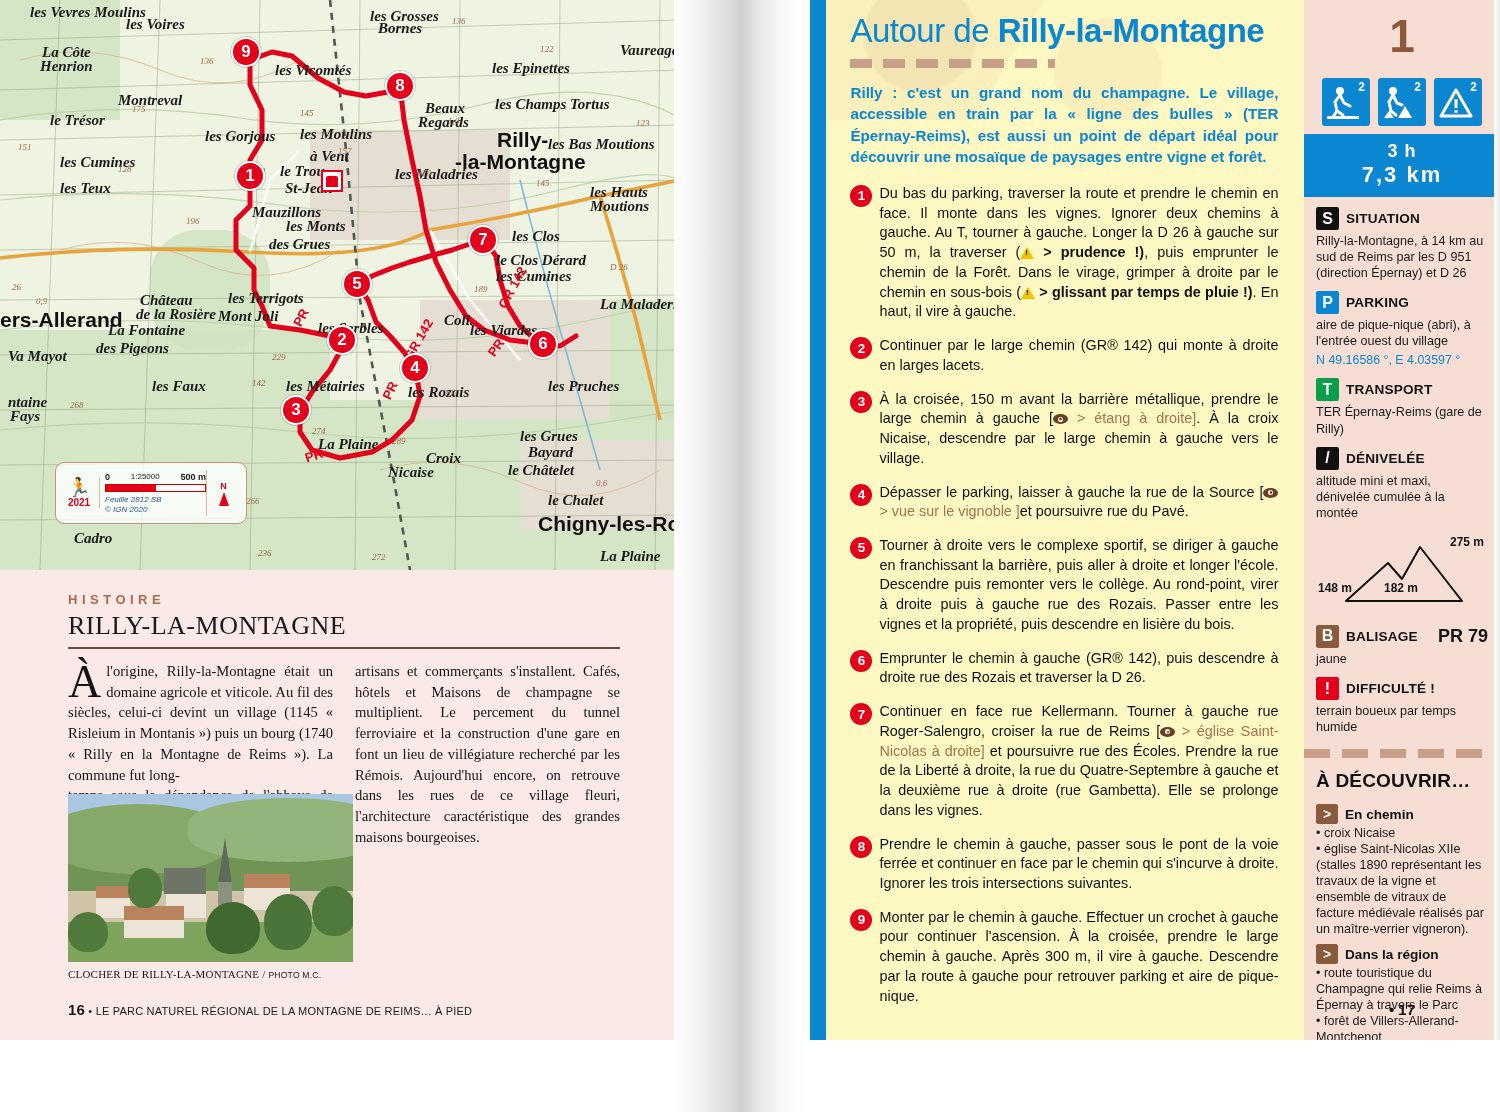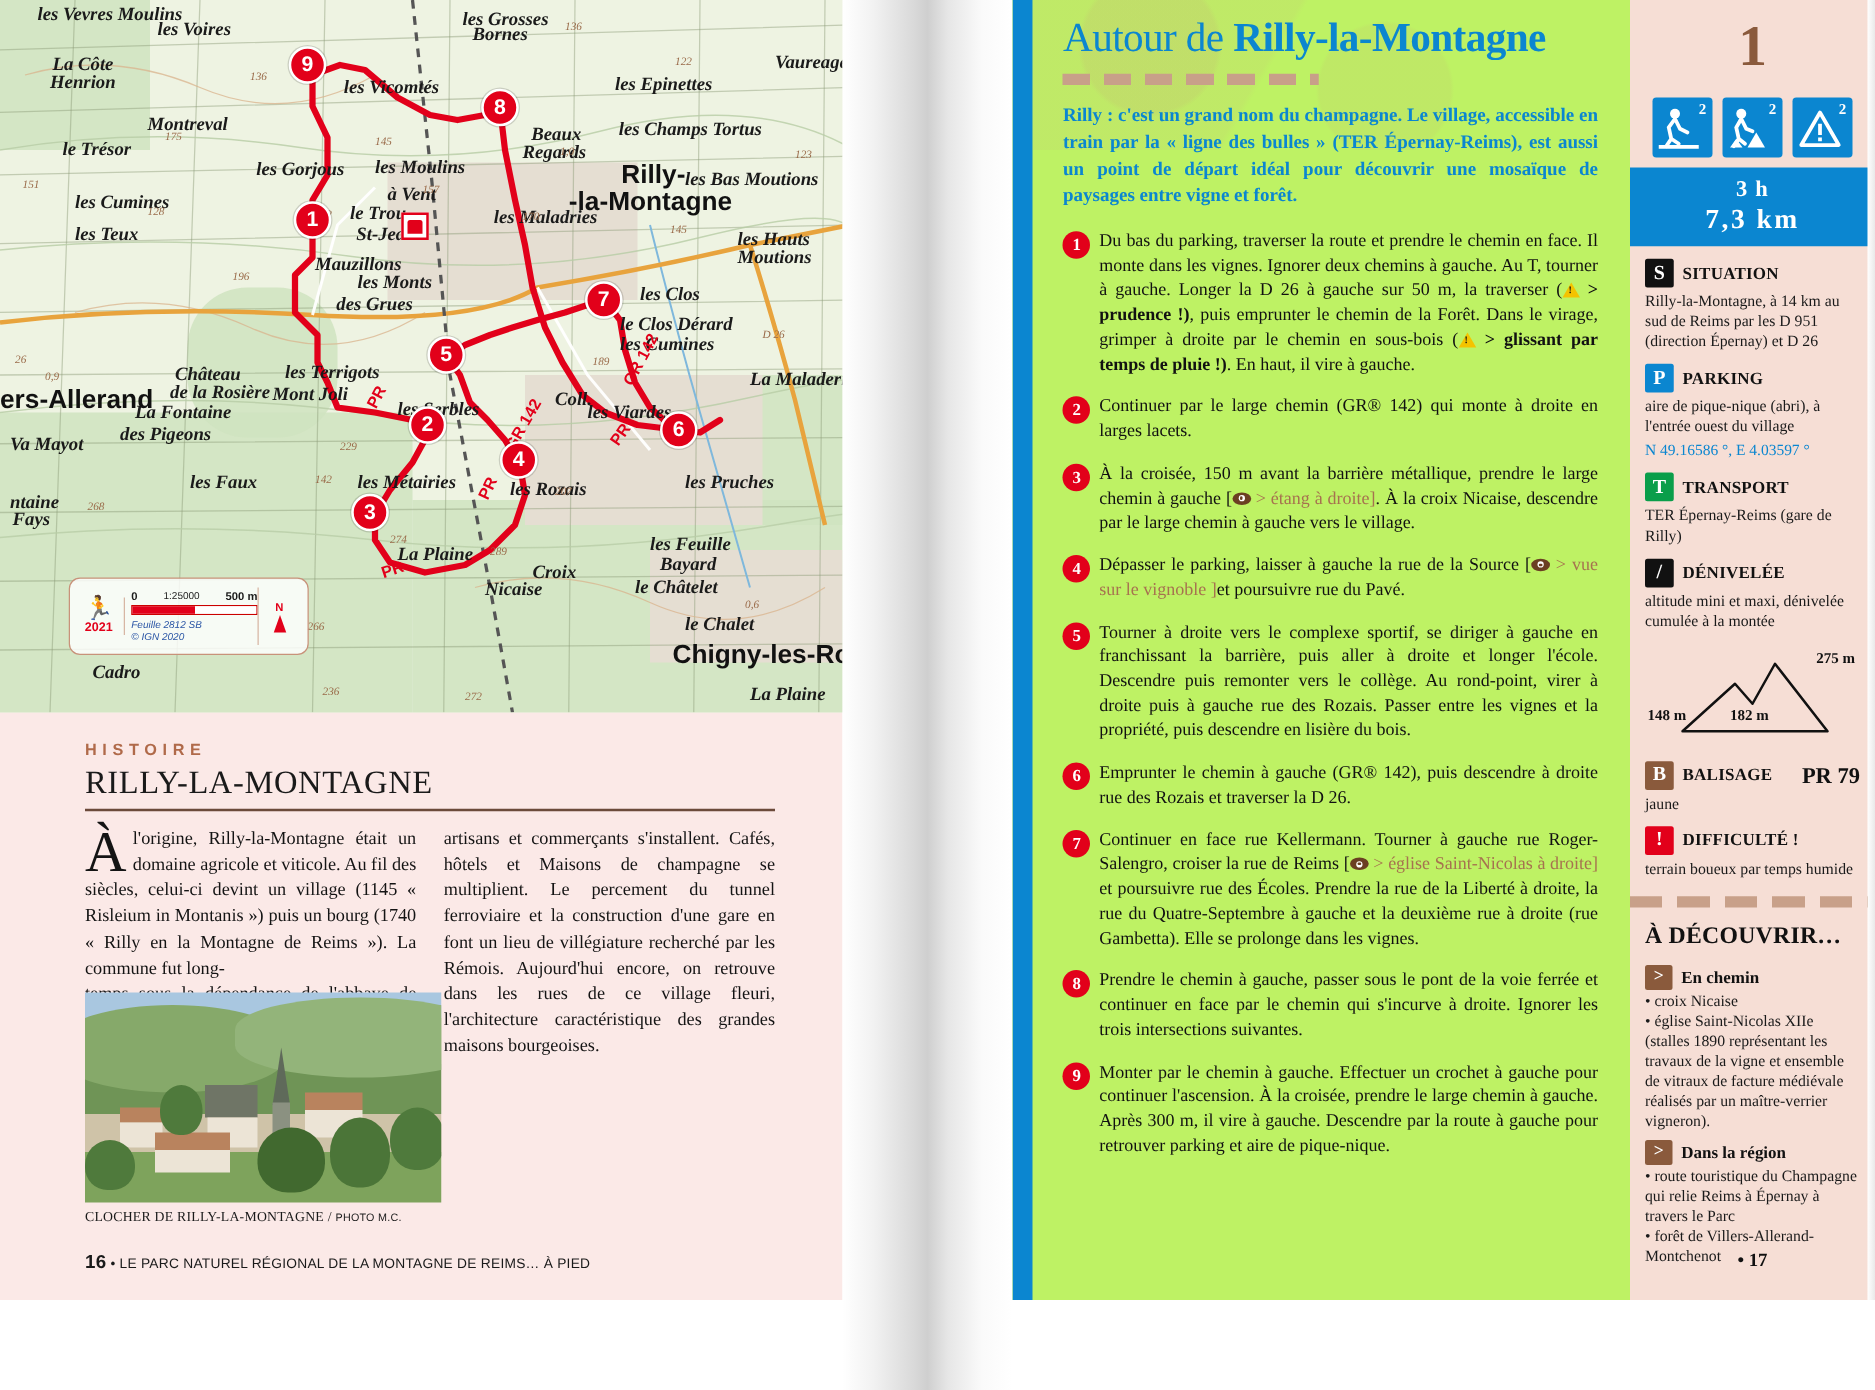--- a/index.html
+++ b/index.html
@@ -148,21 +148,21 @@
   .gutter {
     width: 138px; height: 1112px; position:relative;
     background: linear-gradient(to right,
       #ffffff 0%, #f2f2f2 18%, #d9d9d9 42%, #cfcfcf 50%,
       #e6e6e6 62%, #fafafa 82%, #ffffff 100%);
   }
 
   
   .page-right {
     width: 696px; height: 1040px; position: relative;
-    background: #bef264; overflow: hidden; font-family: Liberation Serif, serif;
+    background: #fef9c3; overflow: hidden;
   }
   .blue-edge {
     position:absolute; left:0; top:0; width:16px; height:1040px; background:#0b86d0;
   }
   .rp-body { position:absolute; left:16px; top:0; width:470px; height:1040px; padding: 14px 18px 0 24px; }
   .topo-ghost {
     position:absolute; left:16px; top:0; width:470px; height:120px;
     background:
       radial-gradient(circle at 20% 30%, rgba(200,150,120,.13) 0 14%, transparent 15%),
       radial-gradient(circle at 60% 60%, rgba(200,150,120,.10) 0 18%, transparent 19%),
@@ -409,21 +409,21 @@
           <div class="map-label mid" style="left: 548px; top: 378px;">les Pruches</div>
           <div class="map-label mid" style="left: 286px; top: 378px;">les Métairies</div>
           <div class="map-label mid" style="left: 152px; top: 378px;">les Faux</div>
           <div class="map-label mid" style="left: 8px; top: 348px;">Va Mayot</div>
           <div class="map-label mid" style="left: 8px; top: 394px;">ntaine</div>
           <div class="map-label mid" style="left: 10px; top: 408px;">Fays</div>
           <div class="map-label mid" style="left: 408px; top: 384px;">les Rozais</div>
           <div class="map-label mid" style="left: 318px; top: 436px;">La Plaine</div>
           <div class="map-label mid" style="left: 390px; top: 450px; margin-left: 36px;">Croix</div>
           <div class="map-label mid" style="left: 388px; top: 464px;">Nicaise</div>
-          <div class="map-label mid" style="left: 520px; top: 428px;">les Feuille</div>
+          <div class="map-label mid" style="left: 520px; top: 428px;">les Grues</div>
           <div class="map-label mid" style="left: 528px; top: 444px;">Bayard</div>
           <div class="map-label mid" style="left: 508px; top: 462px;">le Châtelet</div>
           <div class="map-label mid" style="left: 548px; top: 492px;">le Chalet</div>
           <div class="map-label mid" style="left: 600px; top: 548px;">La Plaine</div>
           <div class="map-label mid" style="left: 74px; top: 530px;">Cadro</div>
         </div>
       <div id="map-contours">
           <div class="map-label contour" style="left: 200px; top: 56px;">136</div>
           <div class="map-label contour" style="left: 132px; top: 104px;">175</div>
           <div class="map-label contour" style="left: 300px; top: 108px;">145</div>

